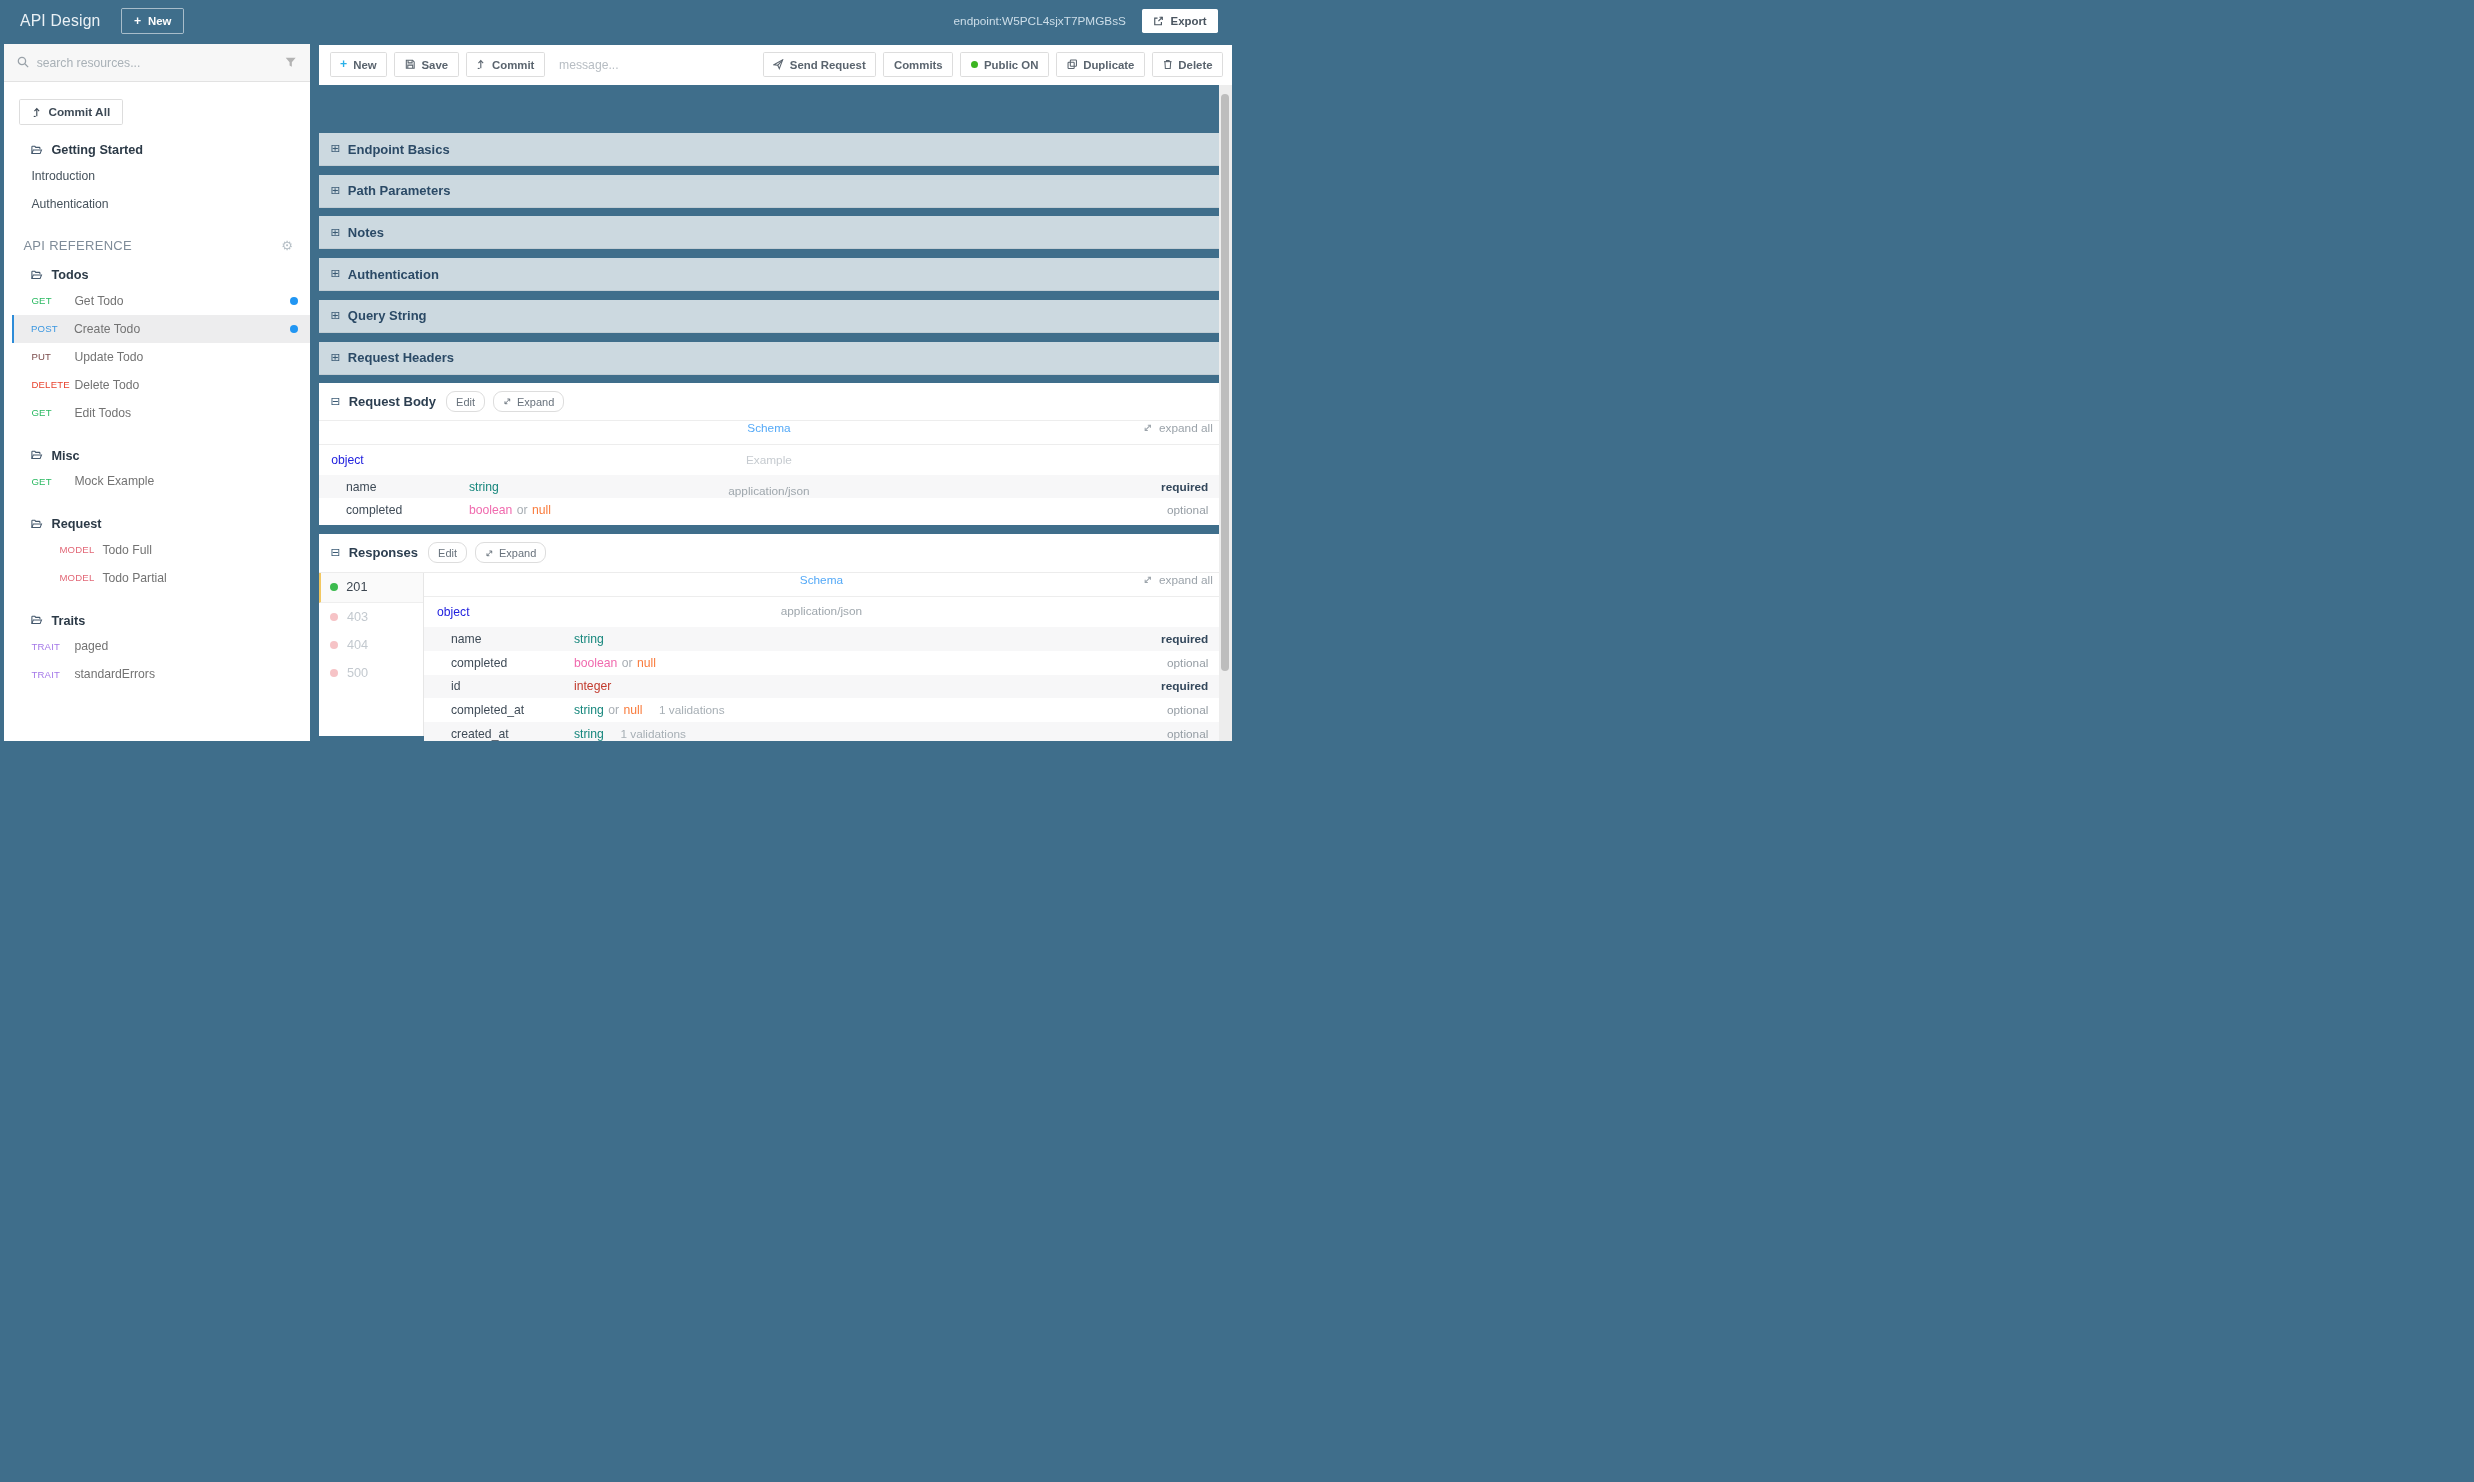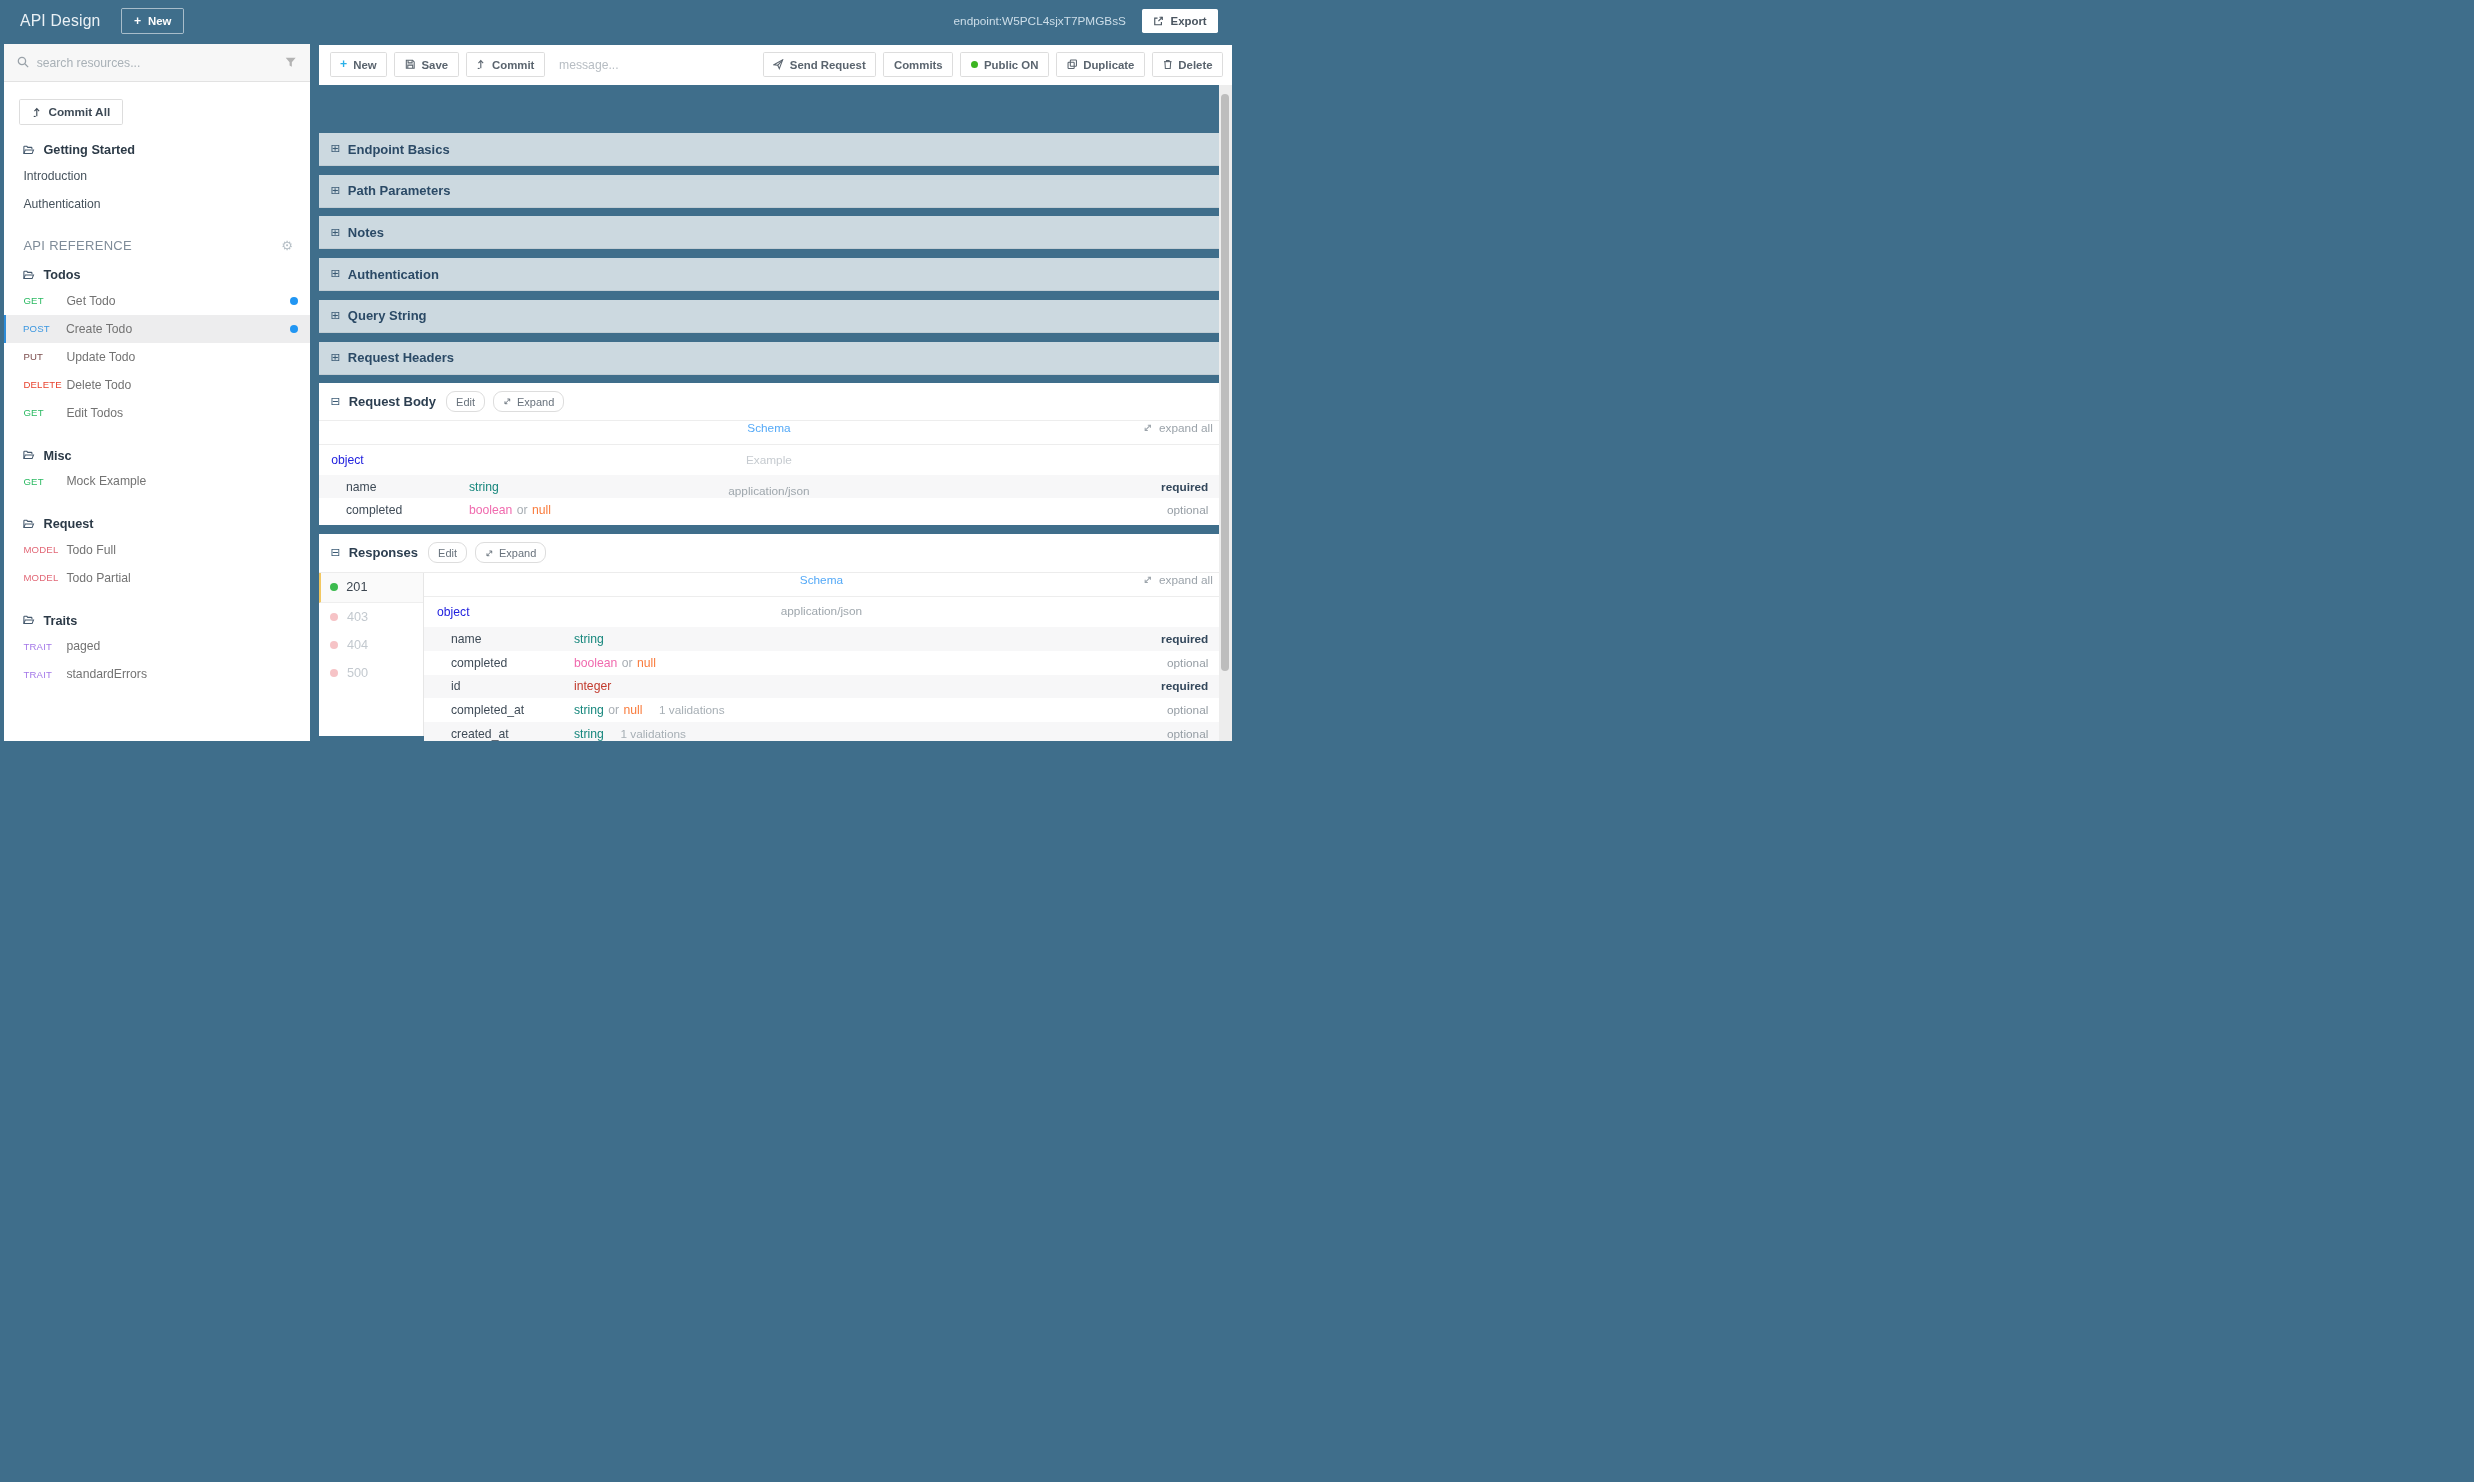--- a/index.html
+++ b/index.html
@@ -34,36 +34,36 @@
   .search-bar { height:38px; background:#F7F7F7; border-bottom:0.9px solid #E2E2E2;
                 display:flex; align-items:center; padding:0 14px 0 12.2px; gap:7.9px; }
   .search-bar svg { flex:none; }
   .search-input { flex:1; border:none; outline:none; background:transparent; font-size:12.2px;
                   color:#555; font-family:inherit; }
   .search-input::placeholder { color:#A9B1B7; }
   .commit-all-btn { display:flex; align-items:center; gap:7px; background:#fff;
                     border:0.9px solid #DDD; border-radius:1.7px; padding:5.2px 11.4px;
                     margin:16.6px 0 0 15px; font-size:11.8px; font-weight:700; color:#3E4A56;
                     cursor:pointer; font-family:inherit; }
-  .group { margin-top:17.5px; }
+  .group { margin-top:17.5px;padding-left:8px; }
   .group.first { margin-top:7px; }
   .group.gs { margin-top:14px; }
   .group-header { display:flex; align-items:center; gap:8.7px; padding:0 19px; height:23px;
                   cursor:pointer; }
   .group-header .icon { color:#44586C; display:flex; }
   .group-title { font-size:12.7px; font-weight:700; color:#2C3A47; }
   .side-item { display:flex; align-items:center; height:28px; padding:0 19px; cursor:pointer;
                position:relative; }
   .side-item.plain { font-size:12.2px; color:#46525C; }
   .side-item .method { width:43px; flex:none; font-size:9.6px; letter-spacing:0.2px; }
   .m-GET    { color:var(--method-get); }
   .m-POST   { color:var(--method-post); }
   .m-PUT    { color:var(--method-put); }
   .m-DELETE { color:var(--method-delete); }
-  .m-MODEL  { color:var(--method-model); }
+  .m-MODEL  { color:var(--method-model);margin-left:28px; }
   .m-TRAIT  { color:var(--method-trait); }
   .item-label { font-size:12.2px; color:#737373; }
   .side-item.selected { background:#EDEDEE; border-left:2.6px solid var(--selected-border-blue);
                         padding-left:16.6px; }
   .blue-dot { position:absolute; right:12.2px; width:7.9px; height:7.9px; border-radius:50%;
               background:var(--unsaved-dot-blue); }
   .api-ref-row { display:flex; align-items:center; justify-content:space-between;
                  margin-top:15.7px; padding:0 17.5px 0 19px; height:23px; }
   .api-ref-label { font-size:13px; color:#7F8C99; letter-spacing:0.3px; }
   .gear { font-family:"DejaVu Sans", sans-serif; font-size:13px; color:#B6BFC6; cursor:pointer; }

